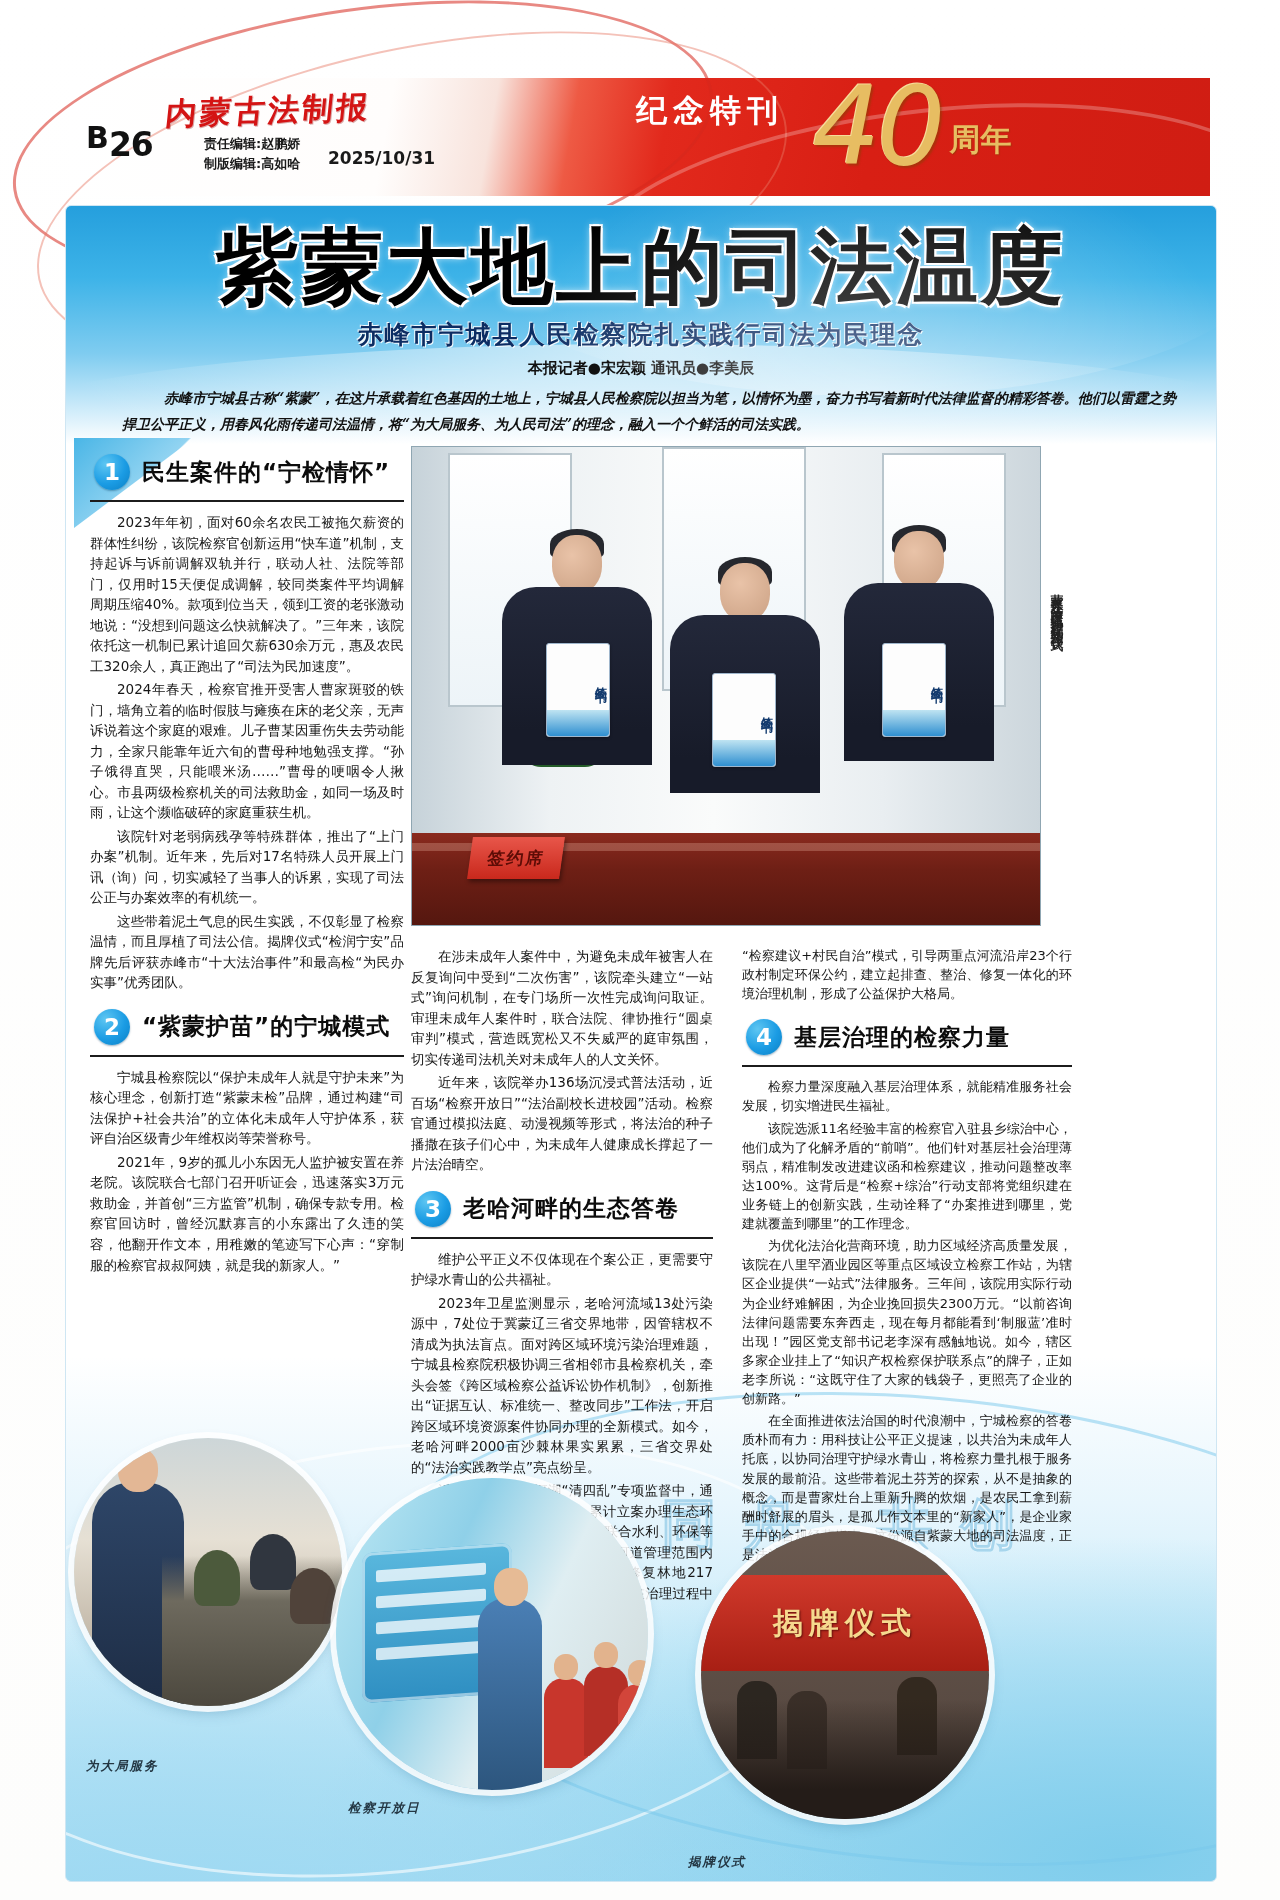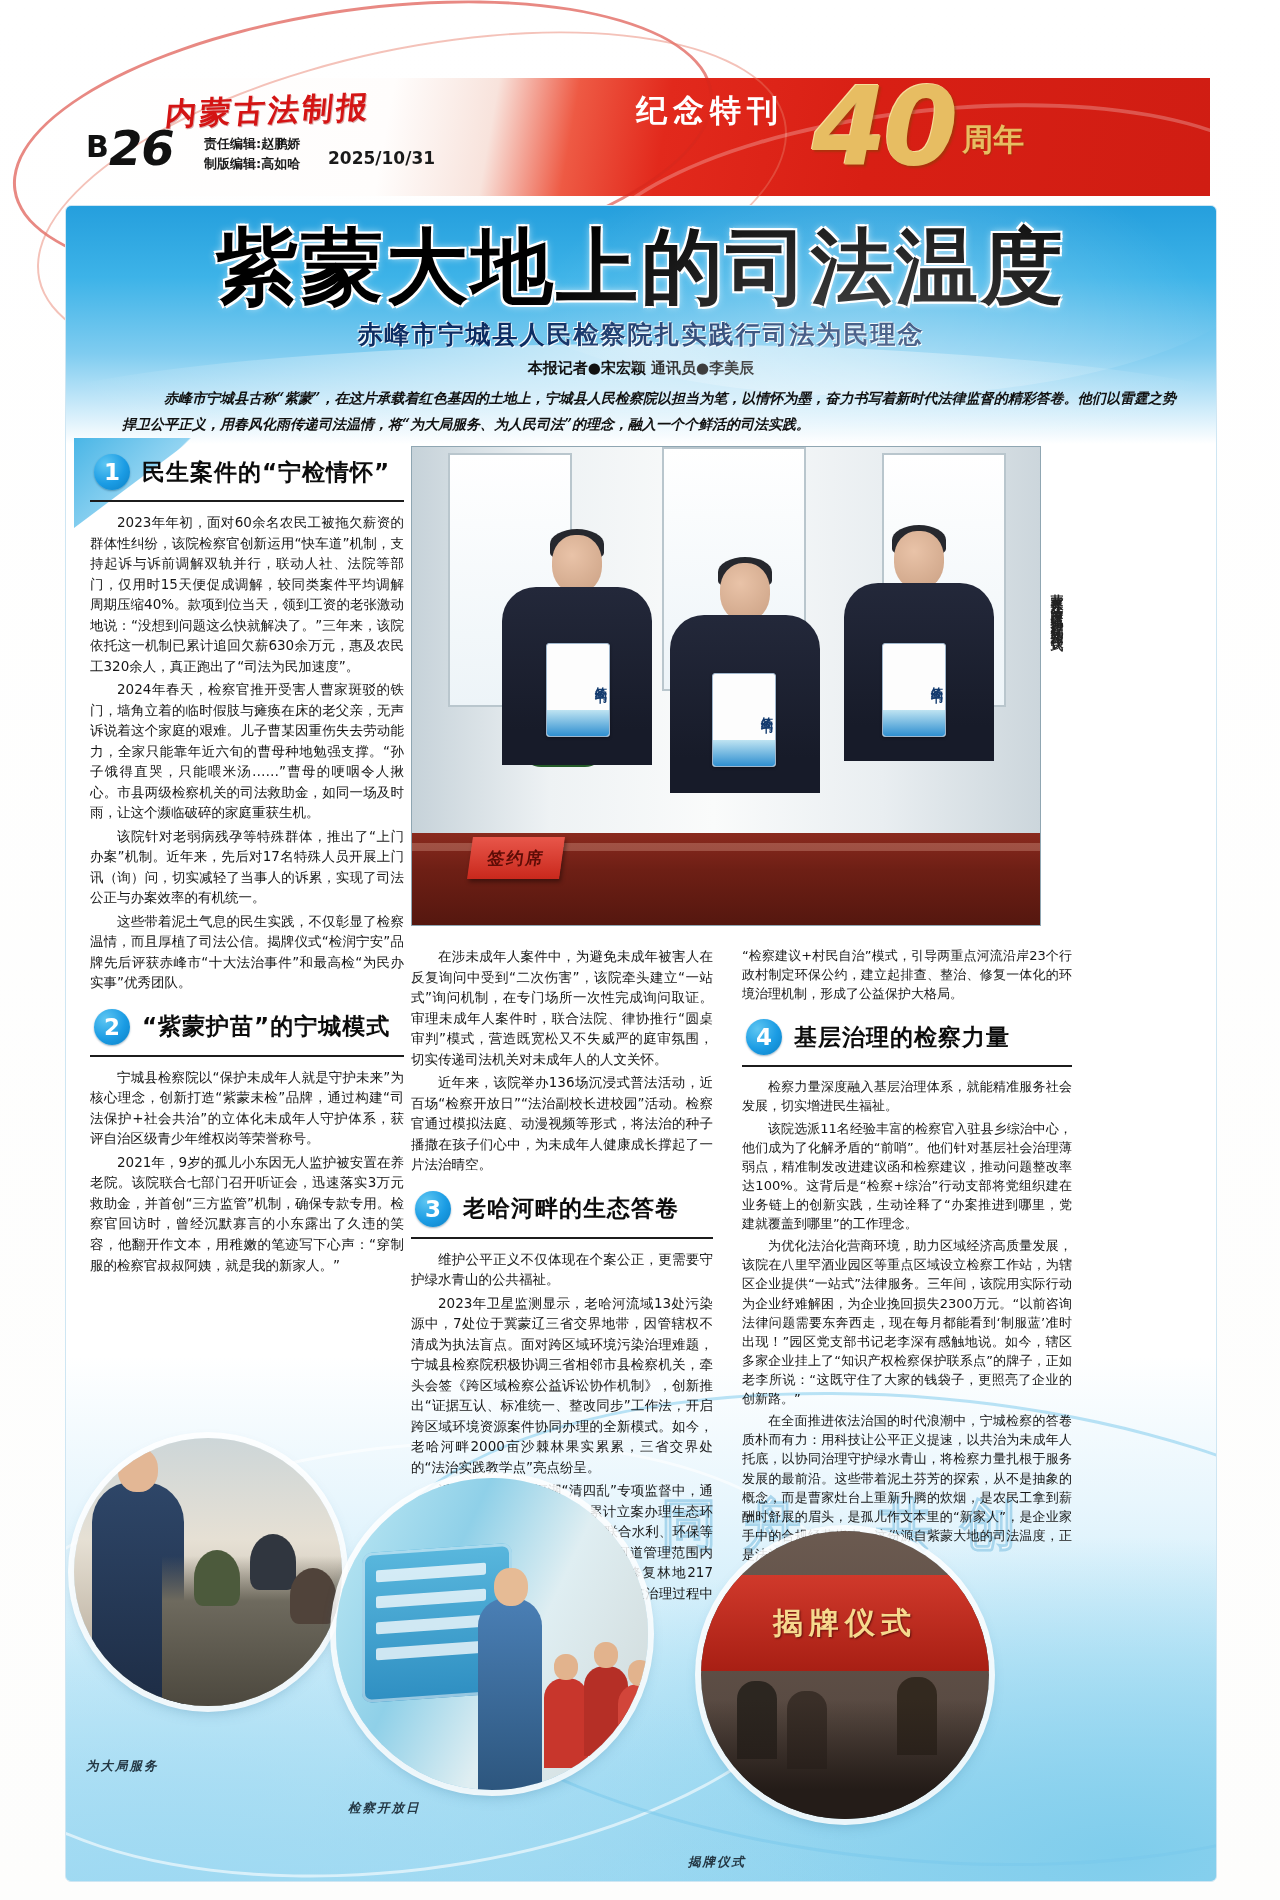--- a/index.html
+++ b/index.html
@@ -13,26 +13,26 @@
   .band .swoosh1{position:absolute;left:-60px;top:-70px;width:700px;height:260px;border-radius:50%;
         border:3px solid rgba(214,40,30,.55);transform:rotate(-8deg);}
   .band .swoosh2{position:absolute;left:-40px;top:-30px;width:760px;height:300px;border-radius:50%;
         border:2px solid rgba(230,120,100,.45);transform:rotate(-12deg);}
   .band .swoosh3{position:absolute;right:-80px;top:30px;width:700px;height:240px;border-radius:50%;
         border:4px solid rgba(255,255,255,.25);transform:rotate(-6deg);}
   .masthead{position:absolute;left:96px;top:12px;font-size:31px;font-weight:900;color:#d41414;
         letter-spacing:3px;transform:skewX(-8deg) rotate(-2deg);text-shadow:1px 1px 0 rgba(150,10,10,.35);}
   .pageno{position:absolute;left:16px;top:42px;color:#111;}
   .pageno .b{font-size:30px;font-weight:700;vertical-align:8px;}
-  .pageno .n{font-size:48px;font-weight:900;letter-spacing:-1px;font-style:italic;}
+  .pageno .n{font-size:33px;font-weight:900;letter-spacing:-1px;}
   .editors{position:absolute;left:134px;top:56px;font-size:13px;font-weight:700;color:#1a1a1a;line-height:1.55;}
   .date{position:absolute;left:258px;top:70px;font-size:17px;font-weight:700;color:#1a1a1a;}
   .special{position:absolute;left:566px;top:12px;font-size:31px;font-weight:900;color:#ffffff;letter-spacing:6px;}
   .anniv{position:absolute;left:742px;top:-14px;color:#e7bd62;}
-  .anniv .num{font-size:108px;font-weight:700;font-style:italic;letter-spacing:-4px;
+  .anniv .num{font-size:108px;font-weight:400;font-style:italic;letter-spacing:-4px;
         text-shadow:2px 2px 2px rgba(120,70,0,.45),-1px -1px 0 #f7dc9a;}
   .anniv .suf{font-size:31px;font-weight:900;margin-left:8px;vertical-align:14px;
         text-shadow:1px 1px 1px rgba(120,70,0,.45);}
 
   
   .article{position:absolute;left:65px;top:205px;width:1150px;height:1675px;background:#ffffff;
         border:1px solid #cfe6f3;border-radius:6px;overflow:hidden;}
   .banner{position:absolute;left:0;top:0;width:100%;height:238px;
         background:linear-gradient(180deg,#259fdd 0%,#3db3e8 30%,#7fccf0 62%,#d7effb 88%,#ffffff 100%);}
   .banner:before{content:"";position:absolute;left:-10%;top:58%;width:120%;height:80%;border-radius:50%;

